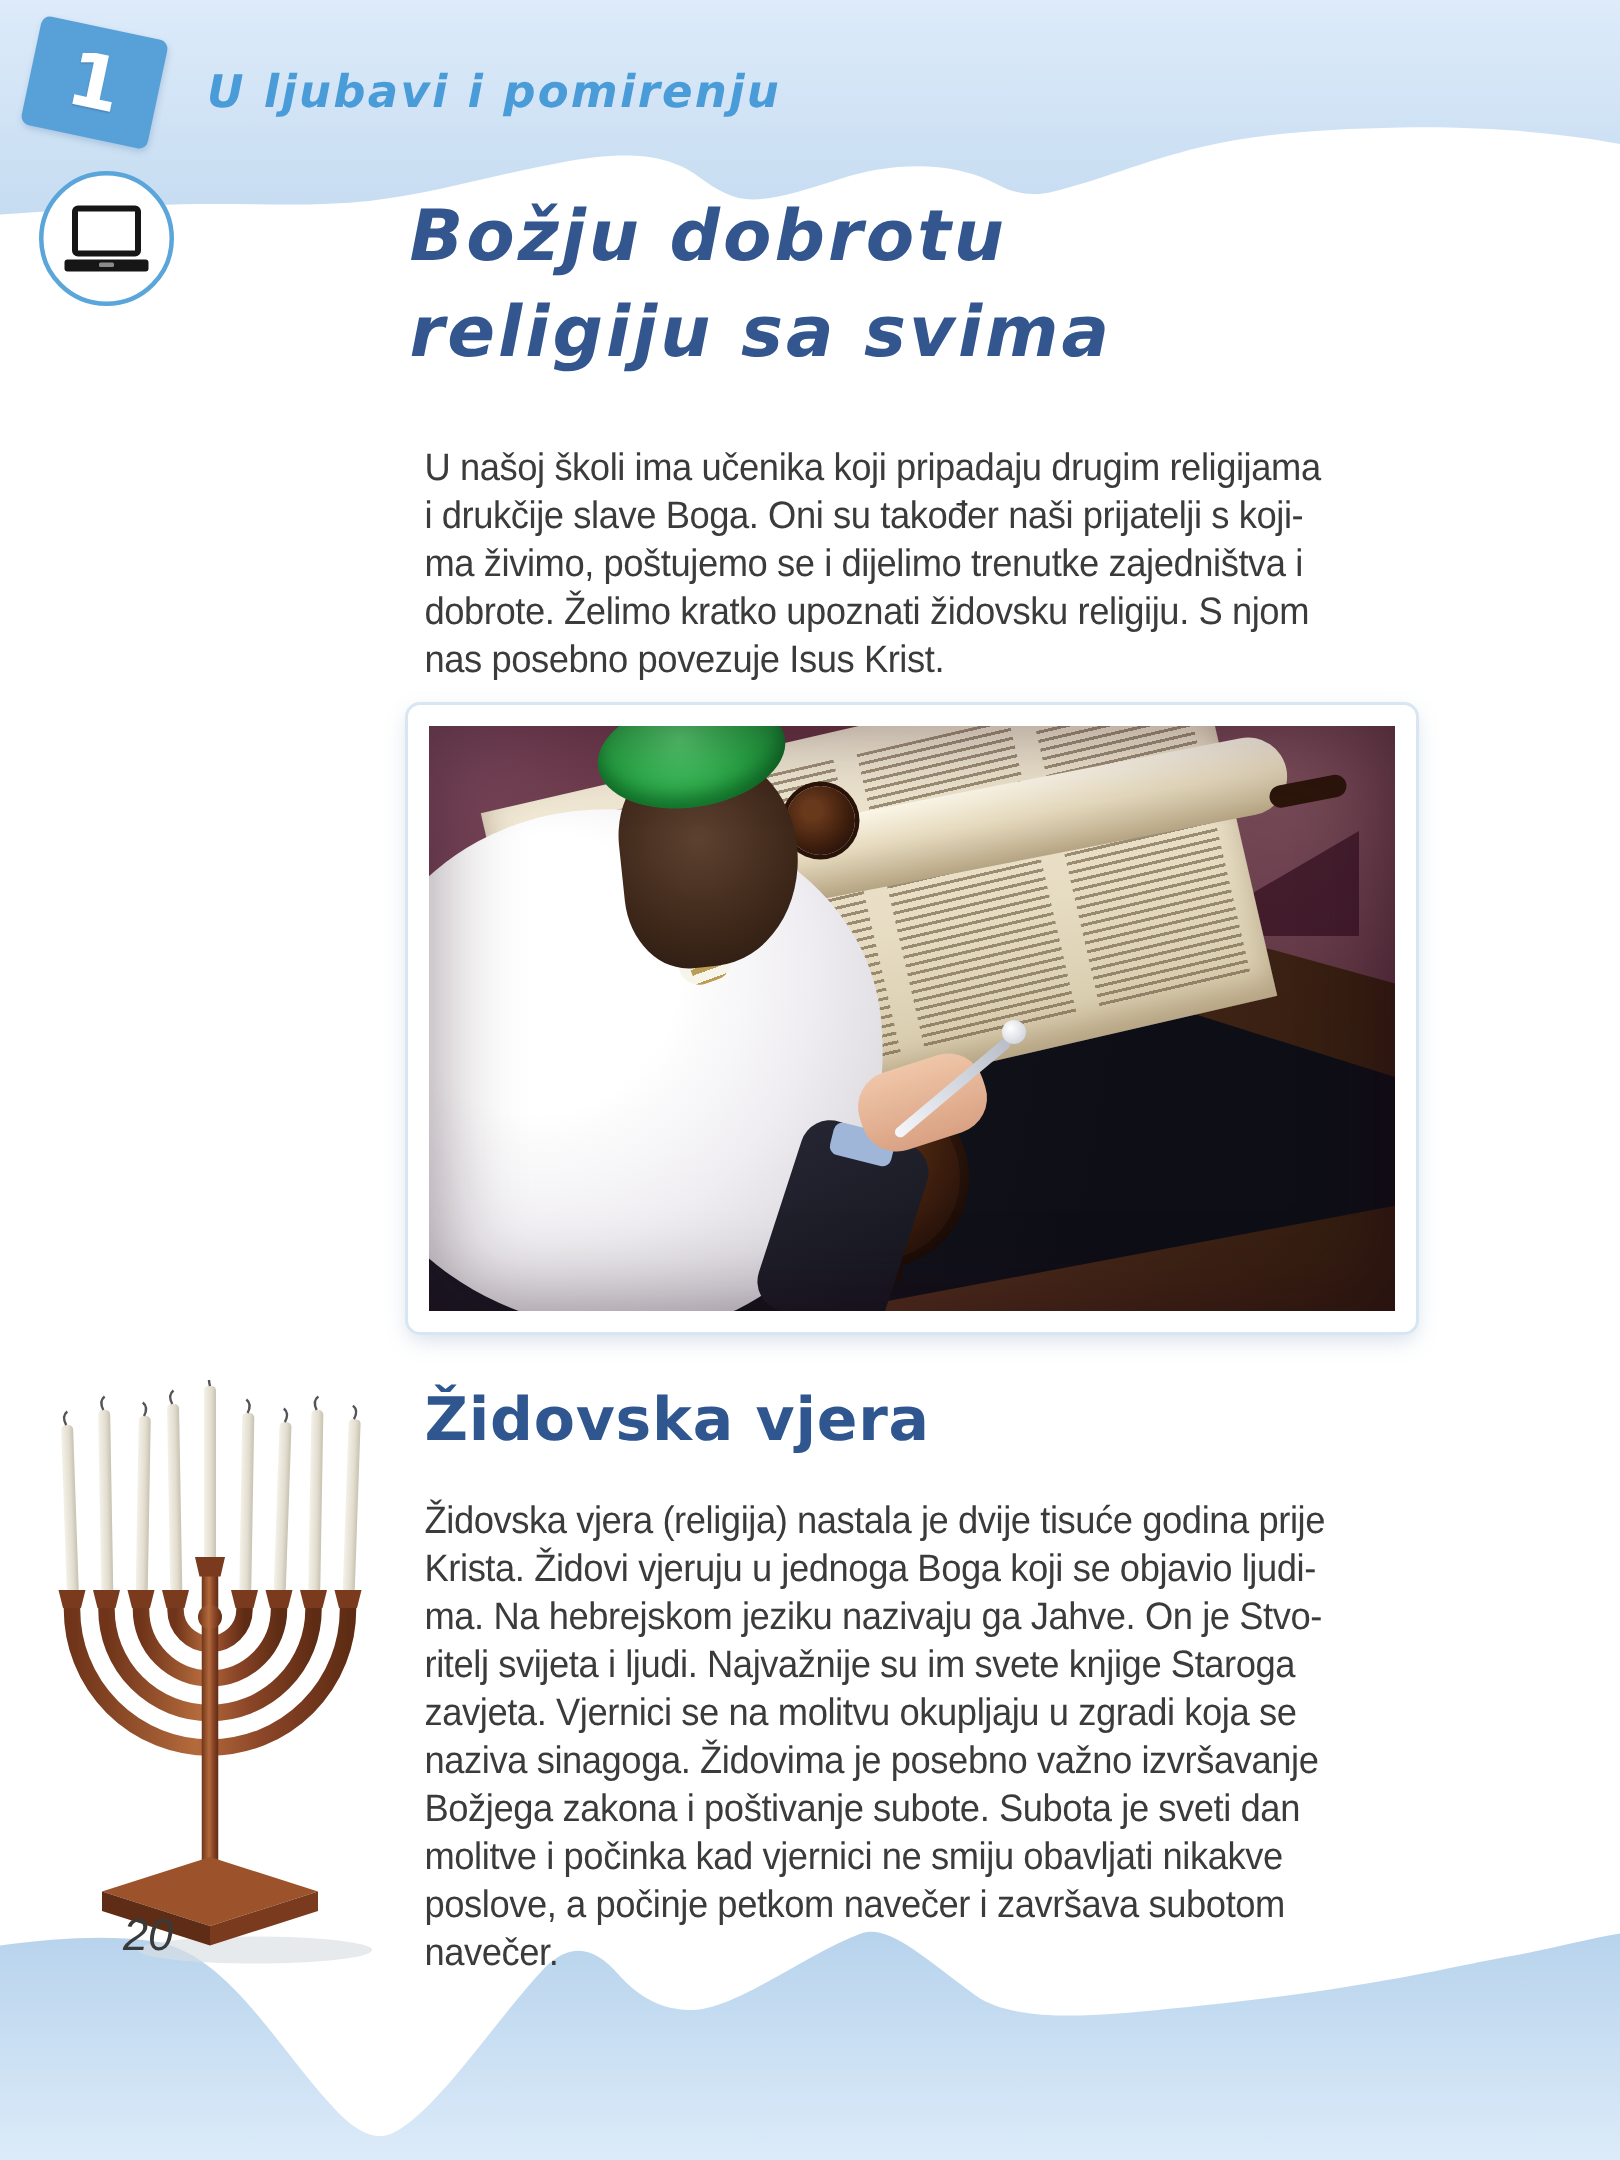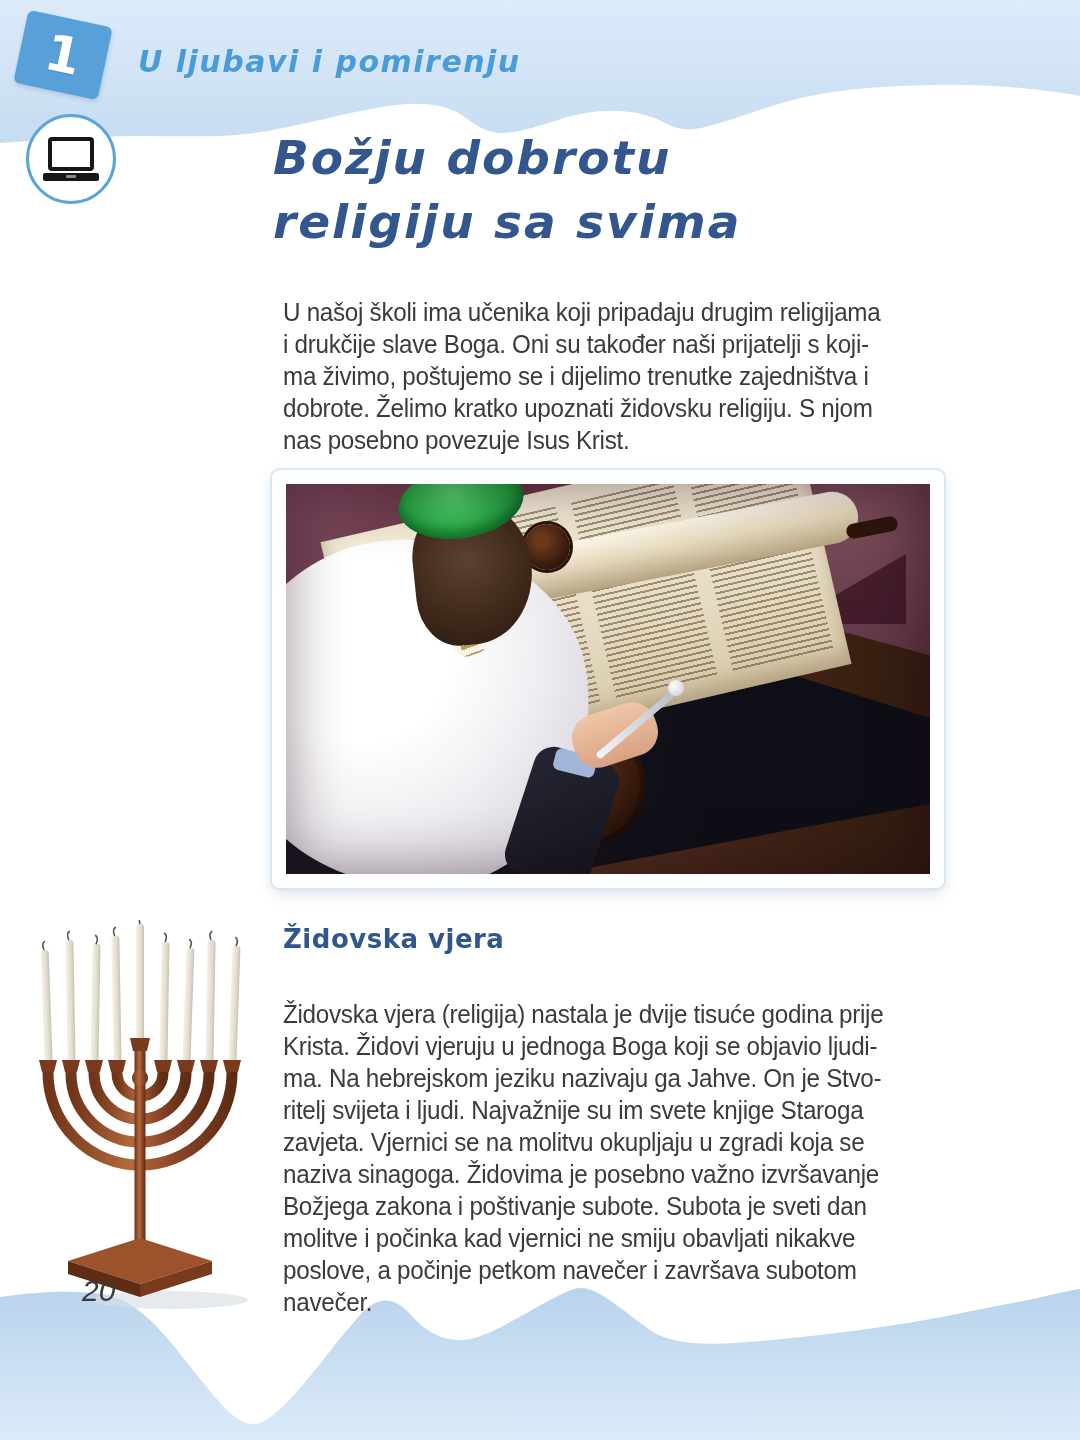--- a/index.html
+++ b/index.html
@@ -45,21 +45,21 @@
   .body-par{
     position:absolute;margin:0;left:283px;width:760px;
     font-size:25.5px;line-height:32px;letter-spacing:-0.3px;color:#3b3b3b;
     white-space:pre-line;transform:scaleX(.95);transform-origin:0 0;
   }
   .intro{top:296px;}
   .section-par{top:998px;}
   .section-heading{
     position:absolute;left:283px;top:924px;margin:0;
     font-family:"DejaVu Sans",sans-serif;font-weight:700;
-    font-size:26px;letter-spacing:.5px;color:#2f568e;
+    font-size:40px;letter-spacing:.5px;color:#2f568e;
   }
   .page-number{
     position:absolute;left:82px;top:1274px;font-size:30px;color:#3a3a3a;font-style:italic;
   }
 
   
   .photo{
     position:absolute;left:272px;top:470px;width:644px;height:390px;
     border:14px solid #ffffff;border-radius:8px;
     box-shadow:0 0 0 2px #d8e6f3,0 5px 14px rgba(110,140,175,.28);

